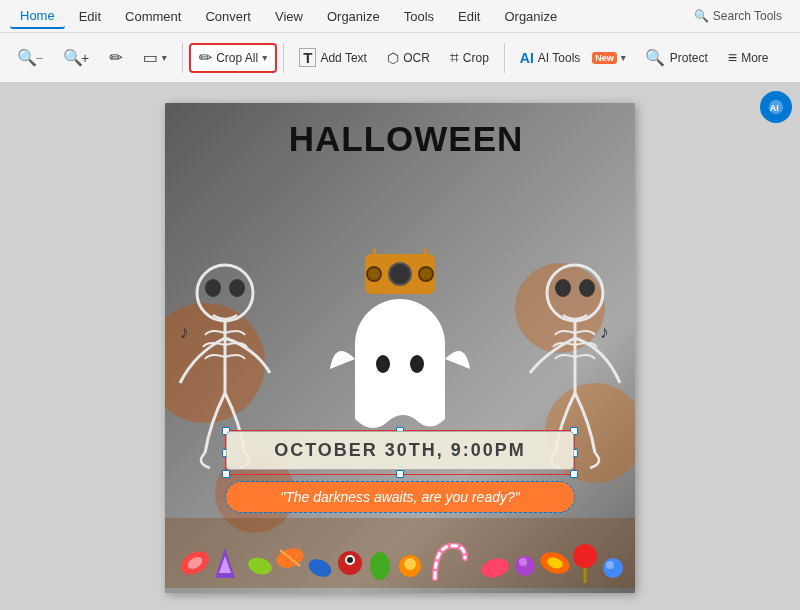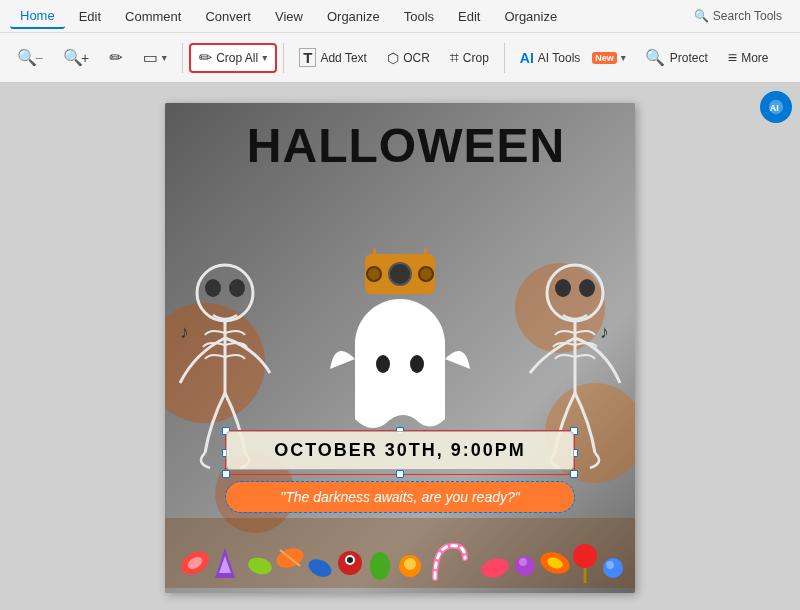--- a/index.html
+++ b/index.html
@@ -146,21 +146,21 @@
 
     
     .poster-title {
       position: absolute;
       top: 18px;
       left: 12px;
       right: 0;
       text-align: center;
       font-family: Arial Black, Impact, sans-serif;
       font-weight: 900;
-      font-size: 48px;
+      font-size: 35px;
       line-height: 1.05;
       color: #111;
       text-transform: uppercase;
       z-index: 10;
       letter-spacing: 1px;
     }
 
     
     .poster-characters {
       position: absolute;
@@ -267,21 +267,21 @@
     .date-box {
       background: rgba(240, 235, 220, 0.92);
       border: 1.5px solid #aaa;
       border-radius: 4px;
       padding: 8px 16px;
       text-align: center;
       font-family: Arial, sans-serif;
       font-weight: bold;
       font-size: 18px;
       letter-spacing: 2px;
-      color: #000000;
+      color: #404040;
       margin-bottom: 4px;
       position: relative;
     }
     
     .date-box-wrapper {
       position: relative;
       border: 1.5px solid #e03030;
       border-radius: 3px;
       margin-bottom: 6px;
     }

